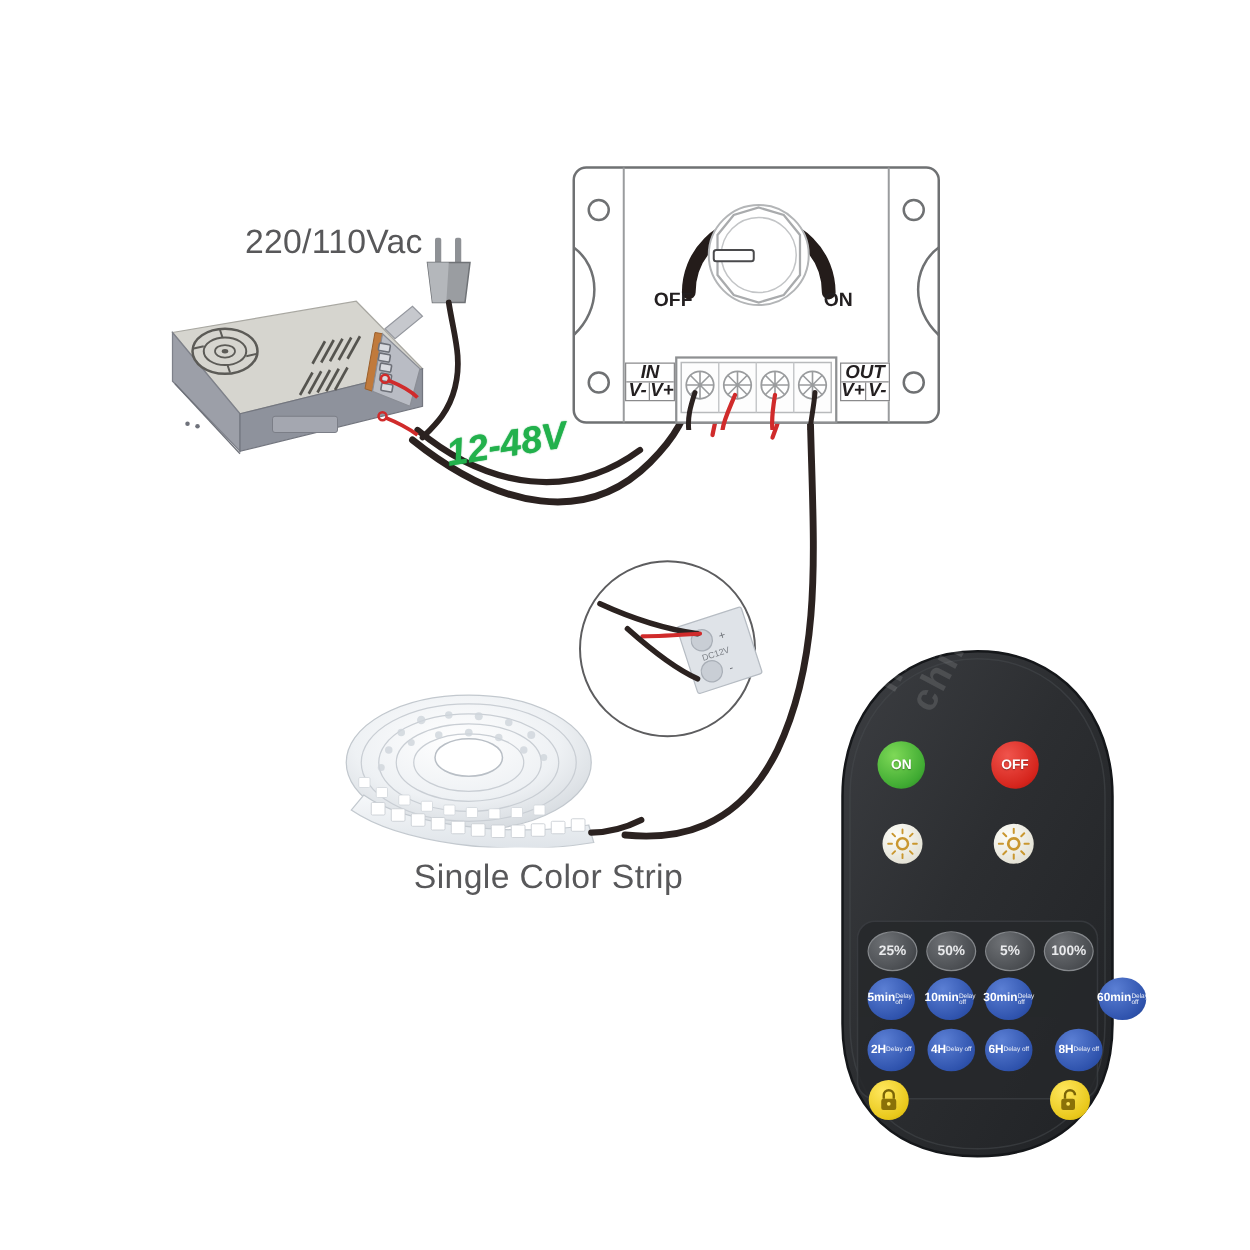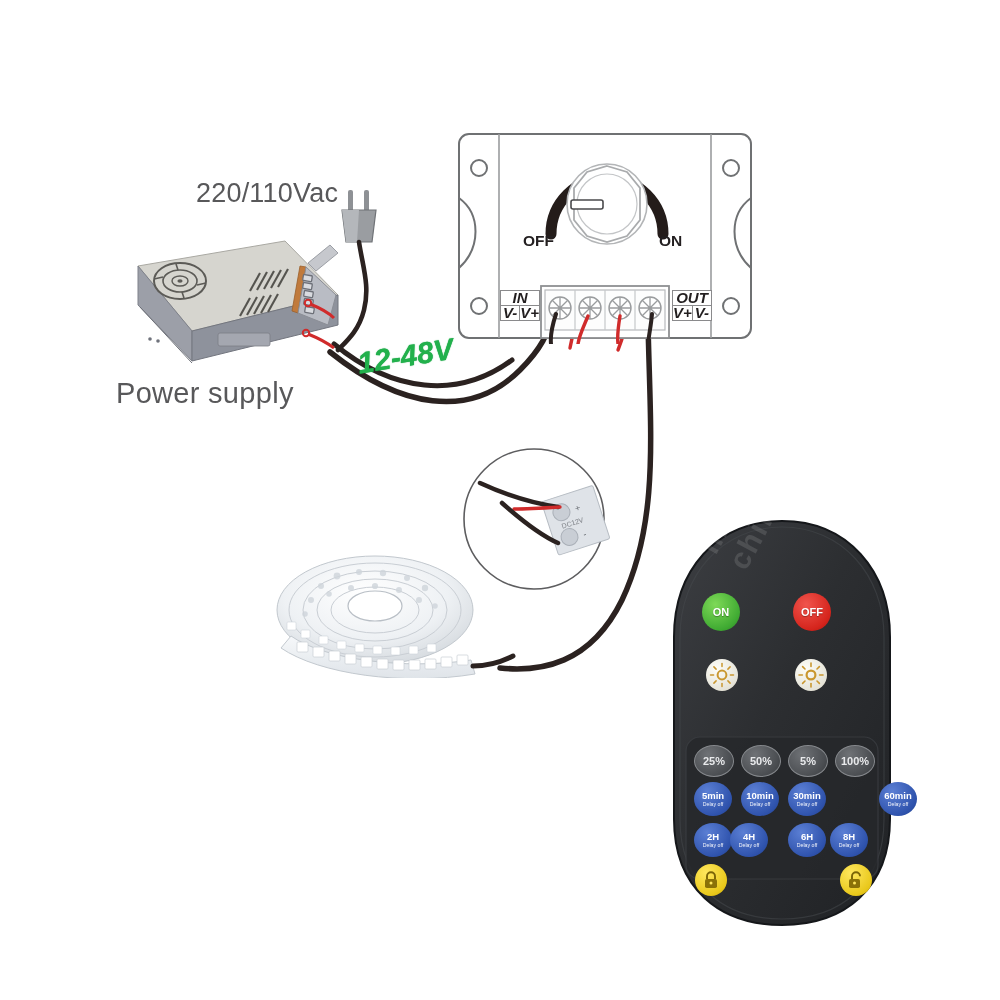--- a/index.html
+++ b/index.html
@@ -37,21 +37,21 @@
   .rbtn{position:absolute;border-radius:50%;display:flex;align-items:center;
         justify-content:center;color:#fff;font-weight:bold;}
   .rbtn-on{background:radial-gradient(circle at 35% 30%,#7ed957,#3faa32 70%,#2d7d25);
            font-size:11px;text-shadow:0 1px 1px rgba(0,0,0,.35);}
   .rbtn-off{background:radial-gradient(circle at 35% 30%,#f0544c,#d5241c 70%,#a0150f);
            font-size:11px;text-shadow:0 1px 1px rgba(0,0,0,.35);}
   .rbtn-sun{background:radial-gradient(circle at 35% 30%,#fdfdf8,#e4e2d6 75%,#c9c6b6);}
   .rbtn-pct{background:radial-gradient(circle at 35% 28%,#6f7276,#4a4d51 70%,#35383b);
             border:1px solid #85888c;color:#e9eaec;font-size:11px;}
   .rbtn-blue{background:radial-gradient(circle at 35% 28%,#5b7fd4,#2f53ad 70%,#22408c);
-             color:#fff;flex-direction:column;line-height:1;}
+             color:#fff;flex-direction:row;line-height:1;}
   .rbtn-blue .b1{font-size:9.5px;font-weight:bold;}
   .rbtn-blue .b2{font-size:5.2px;font-weight:normal;margin-top:1.5px;opacity:.92;}
   .rbtn-lock{background:radial-gradient(circle at 35% 28%,#ffe75e,#e9c81b 70%,#c9a705);}
   .wm{position:absolute;color:rgba(255,255,255,.12);font-size:30px;font-weight:bold;
       transform:rotate(-62deg);transform-origin:left top;letter-spacing:2px;
       pointer-events:none;}
 </style>
 </head>
 <body>
 
@@ -133,21 +133,20 @@
     </svg>
   </div>
 
   <svg class="abs" style="left:290px;top:290px" width="80" height="80">
     <path d="M20,14 C30,18 38,22 44,28" fill="none" stroke="#d02b2b" stroke-width="3"></path>
     <path d="M18,44 C28,48 36,52 44,58" fill="none" stroke="#d02b2b" stroke-width="3"></path>
     <circle cx="18" cy="13" r="3.2" fill="none" stroke="#d02b2b" stroke-width="2"></circle>
     <circle cx="16" cy="43" r="3.2" fill="none" stroke="#d02b2b" stroke-width="2"></circle>
   </svg>
 
-  <div class="lbl" id="label-psu">Power supply</div>
 
   <div class="lbl" id="label-voltage">12-48V</div>
 
   <div class="abs" id="dimmer">
     <svg class="dim-svg" width="300" height="216">
 
       <path d="M14,6 L286,6 A10,10 0 0 1 296,16 L296,200 A10,10 0 0 1 286,210
                L14,210 A10,10 0 0 1 4,200 L4,16 A10,10 0 0 1 14,6 Z" fill="#ffffff" stroke="#6f7173" stroke-width="2"></path>
 
       <path d="M4,70 C26,86 26,120 4,140" fill="none" stroke="#6f7173" stroke-width="2"></path>
@@ -305,20 +304,21 @@
         <rect x="98" y="98" width="9" height="8" rx="1"></rect>
         <rect x="116" y="99" width="9" height="8" rx="1"></rect>
         <rect x="134" y="98" width="9" height="8" rx="1"></rect>
         <rect x="152" y="96" width="9" height="8" rx="1"></rect>
       </g>
 
       <path d="M198,118 C214,118 226,114 238,108" fill="none" stroke="#2b2220" stroke-width="5" stroke-linecap="round"></path>
     </svg>
   </div>
 
+  <div class="lbl" id="label-strip">Single Color Strip</div>
 
   <div class="abs" id="remote">
     <svg class="abs" style="left:0;top:0" width="248" height="410">
       <defs>
         <linearGradient id="rbody" x1="0" y1="0" x2="1" y2="1">
           <stop offset="0%" stop-color="#3c3e42"></stop>
           <stop offset="45%" stop-color="#2c2e31"></stop>
           <stop offset="100%" stop-color="#202225"></stop>
         </linearGradient>
       </defs>
@@ -397,29 +397,29 @@
     </div>
     <div class="rbtn rbtn-blue" style="left:177px;top:263px;width:38px;height:34px;margin-left:44px;">
       <span class="b1">60min</span>
       <span class="b2">Delay off</span>
     </div>
 
     <div class="rbtn rbtn-blue" style="left:36px;top:304px;width:38px;height:34px;">
       <span class="b1">2H</span>
       <span class="b2">Delay off</span>
     </div>
-    <div class="rbtn rbtn-blue" style="left:72px;top:304px;width:38px;height:34px;text-align:right;">
+    <div class="rbtn rbtn-blue" style="left:84px;top:304px;width:38px;height:34px;text-align:right;">
       <span class="b1">4H</span>
       <span class="b2">Delay off</span>
     </div>
     <div class="rbtn rbtn-blue" style="left:130px;top:304px;width:38px;height:34px;">
       <span class="b1">6H</span>
       <span class="b2">Delay off</span>
     </div>
-    <div class="rbtn rbtn-blue" style="left:172px;top:304px;width:38px;height:34px;">
+    <div class="rbtn rbtn-blue" style="left:186px;top:304px;width:38px;height:34px;">
       <span class="b1">8H</span>
       <span class="b2">Delay off</span>
     </div>
 
     <div class="rbtn rbtn-lock" style="left:37px;top:345px;width:32px;height:32px;">
       <svg width="20" height="20" viewBox="0 0 20 20">
         <path d="M6,9 L6,6.2 A4,4 0 0 1 14,6.2 L14,9" fill="none" stroke="#7a6407" stroke-width="1.9"></path>
         <rect x="4" y="9" width="12" height="9" rx="1.8" fill="#8a7108"></rect>
         <circle cx="10" cy="13" r="1.5" fill="#ffe75e"></circle>
       </svg>

